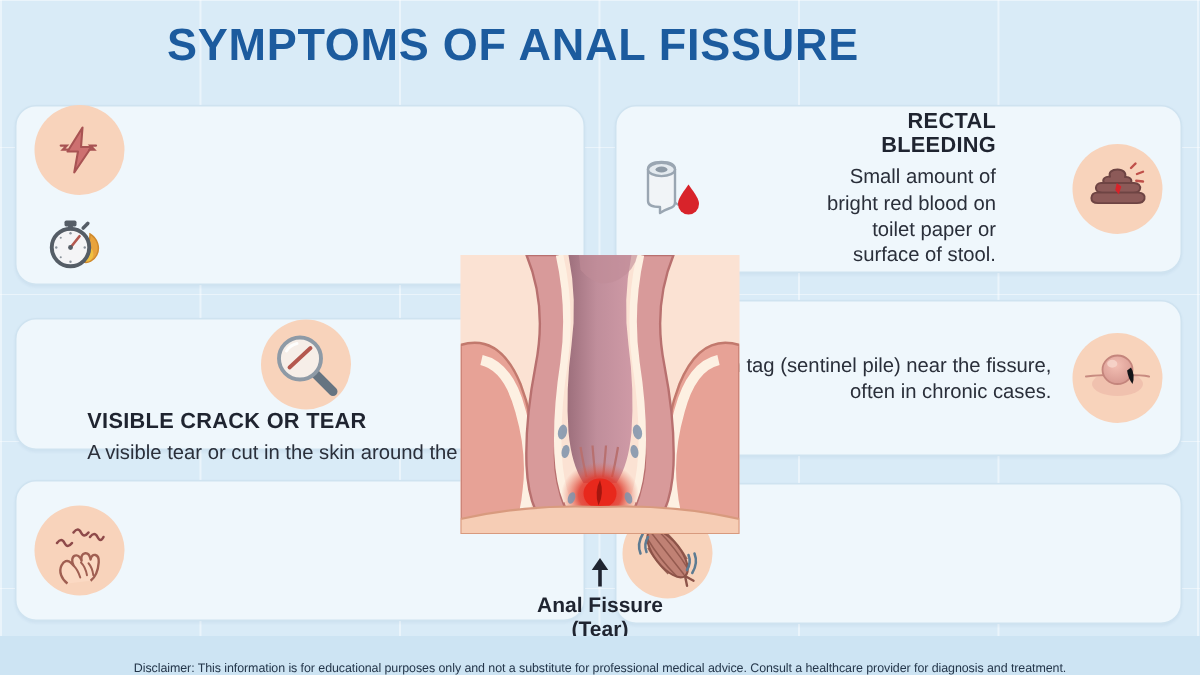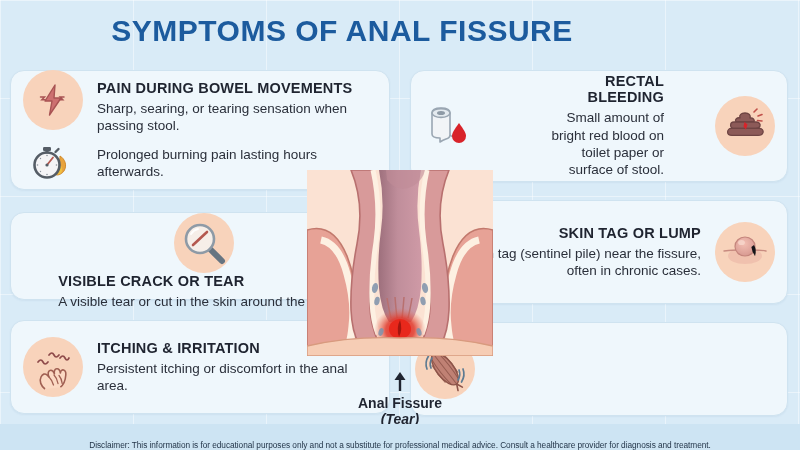--- a/index.html
+++ b/index.html
@@ -102,21 +102,21 @@
     background: #fbe2d3;
     overflow: hidden;
   }
   #caption {
     position: absolute;
     left: 307px; top: 372px; width: 186px;
     text-align: center;
     font-size: 14px; font-weight: bold;
     color: #1f2430; line-height: 1.15;
   }
-  #caption .l2 { display: block; font-style: italic; }
+  #caption .l2 { display: block; }
 
   
   #disclaimer-bar {
     position: absolute;
     left: 0; bottom: 0; width: 800px; height: 26px;
     display: flex; align-items: flex-end; justify-content: center;
     background: #cde4f3;
   }
   #disclaimer-bar span {
     font-size: 8.3px;
@@ -154,25 +154,20 @@
             <circle cx="17" cy="15.5" r="0.8"></circle>
               <circle cx="17" cy="34.5" r="0.8"></circle>
             <circle cx="7.5" cy="25" r="0.8"></circle>
               <circle cx="26.5" cy="25" r="0.8"></circle>
             <circle cx="10.5" cy="18.5" r="0.7"></circle>
               <circle cx="10.5" cy="31.5" r="0.7"></circle>
           </g>
         </svg>
       </div>
     </div>
-    <div class="txt-block">
-      <h3>PAIN DURING BOWEL MOVEMENTS</h3>
-      <p>Sharp, searing, or tearing sensation when passing stool.</p>
-      <p class="sub-row">Prolonged burning pain lasting hours afterwards.</p>
-    </div>
   </div>
 
   <div class="card left c-l2">
     <div class="icon-col icon-pad-l">
       <div class="bubble">
         <svg width="48" height="48" viewBox="0 0 48 48">
           <line x1="30" y1="30" x2="42" y2="42" stroke="#667481" stroke-width="6" stroke-linecap="round"></line>
           <circle cx="20" cy="20" r="14" fill="#f6eee8" stroke="#8e9aa6" stroke-width="2.6"></circle>
           <path d="M13 26 L27 13" stroke="#b4584f" stroke-width="2.6" stroke-linecap="round"></path>
           <path d="M11 15 a11 11 0 0 1 7 -5" fill="none" stroke="#ffffff" stroke-width="2" stroke-linecap="round" opacity="0.9"></path>
@@ -195,24 +190,20 @@
             <path d="M32 16 q3 -4 5 0 q2 4 4 0"></path>
           </g>
           <path d="M17 47 c-4 -3 -6 -8 -4 -12 c1.5 -3 4 -4 6 -2 l2 2 c-1.5 -3 -1 -6 1 -6.6 c2 -.6 3.6 1.4 4.4 3.4 c-0.6 -2.8 .4 -4.8 2.4 -5 c2 -.2 3.2 2 3.6 4.2 c.2 -2.2 1.6 -3.4 3.2 -3 c1.8 .5 2.4 2.6 2.2 5 c-.4 5.4 -2 9.6 -5.4 12.2" fill="#fbd9c3" stroke="#a05f52" stroke-width="1.6" stroke-linejoin="round"></path>
           <g fill="none" stroke="#a05f52" stroke-width="1.3" stroke-linecap="round">
             <path d="M21 35 q3 3 4.5 8"></path>
             <path d="M26 33 q3 3 4 8.5"></path>
             <path d="M31 33.5 q2.6 3 3.2 8"></path>
           </g>
         </svg>
       </div>
-    </div>
-    <div class="txt-block">
-      <h3>ITCHING &amp; IRRITATION</h3>
-      <p>Persistent itching or discomfort in the anal area.</p>
     </div>
   </div>
 
   <div class="card right c-r1">
     <div class="icon-col">
       <div class="plain-icon">
         <svg width="52" height="50" viewBox="0 0 52 50">
           <path d="M9 12 q0 -5 9 -5 q9 0 9 5 v22 q0 3 -4 4 q-3 1 -6 3 v-4 q-8 0 -8 -4 z" fill="#f1f4f7" stroke="#9aa6b2" stroke-width="1.6" stroke-linejoin="round"></path>
           <ellipse cx="18" cy="12" rx="9" ry="4.4" fill="#e4eaef" stroke="#9aa6b2" stroke-width="1.6"></ellipse>
           <ellipse cx="18" cy="12" rx="4" ry="2" fill="#8e9aa6"></ellipse>
@@ -239,21 +230,20 @@
               <path d="M35 12 l4 -1.5"></path>
               <path d="M34.5 16.5 l4.5 .5"></path>
           </g>
         </svg>
       </div>
     </div>
   </div>
 
   <div class="card right c-r2">
     <div class="txt-block">
-      <h3>SKIN TAG OR LUMP</h3>
       <p>Small skin tag (sentinel pile) near the fissure, often in chronic cases.</p>
     </div>
     <div class="icon-col icon-pad-r">
       <div class="bubble">
         <svg width="54" height="54" viewBox="0 0 54 54">
           <defs>
             <radialGradient id="lumpShade" cx="45%" cy="35%" r="65%">
               <stop offset="0%" stop-color="#f3bfb3"></stop>
               <stop offset="100%" stop-color="#d89a92"></stop>
             </radialGradient>

